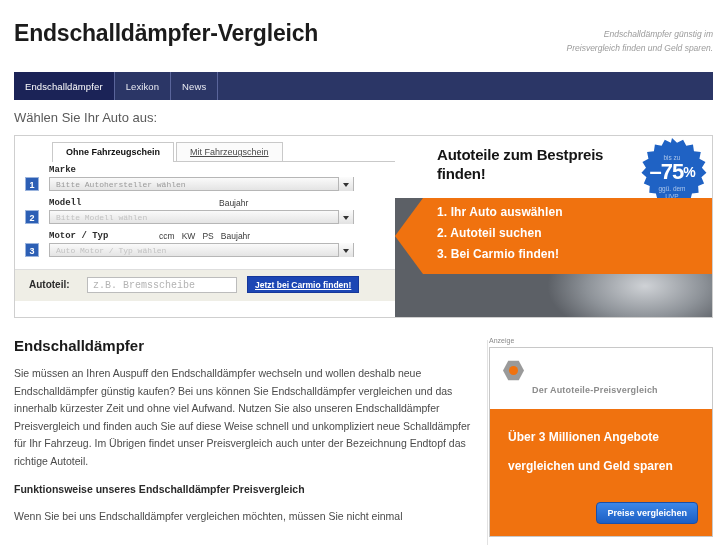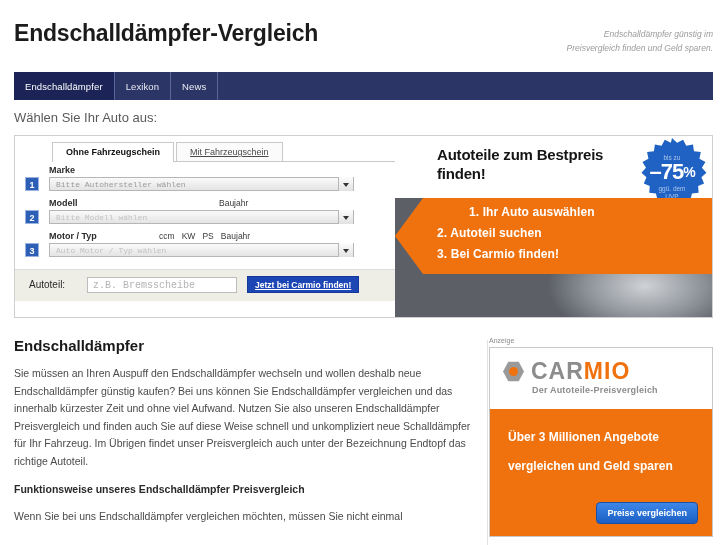--- a/index.html
+++ b/index.html
@@ -182,21 +182,21 @@
     font-size: 9px;
     font-weight: bold;
     color: #2b2b2b;
   }
   .label-line .sub {
     font-weight: normal;
     color: #3a3a3a;
     position: absolute;
     font-size: 8.5px;
   }
-  .label-main { position: absolute; left: 0; top: 0; }
+  .label-main { position: absolute; left: 0; top: 0; font-family: Liberation Mono, monospace; }
 
   .sel {
     position: absolute;
     left: 34px;
     top: 13px;
     width: 305px;
     height: 14px;
     border: 1px solid #b6b6b6;
     background: linear-gradient(#fafafa, #e4e4e4);
     box-sizing: border-box;
@@ -236,21 +236,21 @@
     height: 32px;
     background: #efeee6;
     border-top: 1px solid #dedede;
     box-sizing: border-box;
   }
   .teil-label {
     position: absolute;
     left: 14px;
     top: 9px;
     font-size: 10px;
-    font-weight: normal;
+    font-weight: bold;
     color: #2b2b2b;
   }
   .teil-input {
     position: absolute;
     left: 72px;
     top: 7px;
     width: 150px;
     height: 16px;
     border: 1px solid #bcbcbc;
     background: #ffffff;
@@ -372,21 +372,21 @@
   }
   .steps-band .step {
     position: absolute;
     left: 42px;
     font-size: 12px;
     font-weight: bold;
     color: #ffffff;
     letter-spacing: 0.1px;
     white-space: nowrap;
   }
-  .step1 { top: 7px; margin-left: 32px; }
+  .step1 { top: 7px; }
   .step2 { top: 28px; }
   .step3 { top: 49px; }
 
   
   .article {
     position: absolute;
     left: 14px;
     top: 337px;
     width: 466px;
   }
@@ -629,21 +629,20 @@
 </div>
 
 <div class="divider"></div>
 
 <div class="ad-wrap">
   <div class="ad-label">Anzeige</div>
   <div class="ad-box">
     <div class="ad-logo">
       <div class="logo-row">
         <span class="hex"></span>
-        <span class="logo-text"><span class="gray">CAR</span><span class="orange">MIO</span></span>
       </div>
       <div class="logo-sub">Der Autoteile-Preisvergleich</div>
     </div>
     <div class="ad-body">
       <div class="ad-copy">
         <div>Über 3 Millionen Angebote</div>
         <div>vergleichen und Geld sparen</div>
       </div>
       <div class="ad-cta">Preise vergleichen</div>
     </div>

